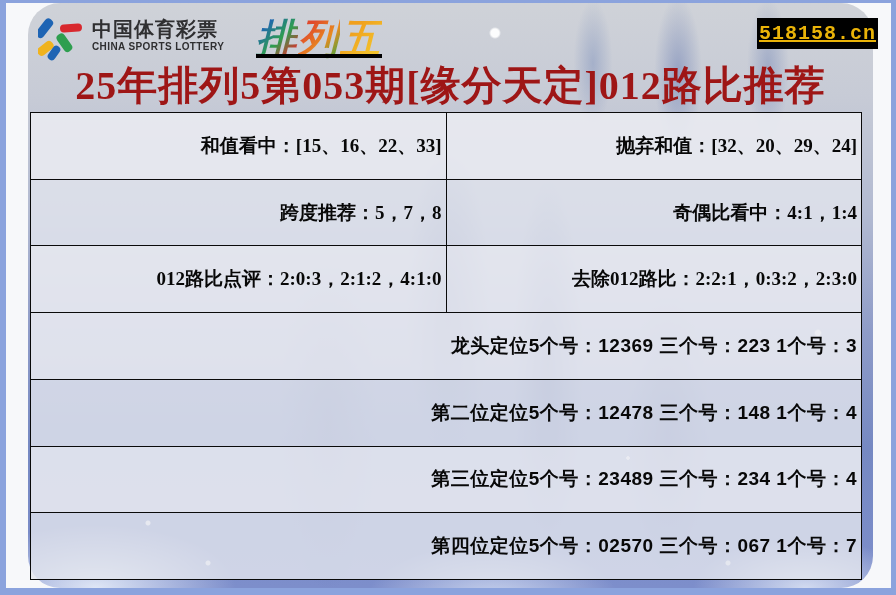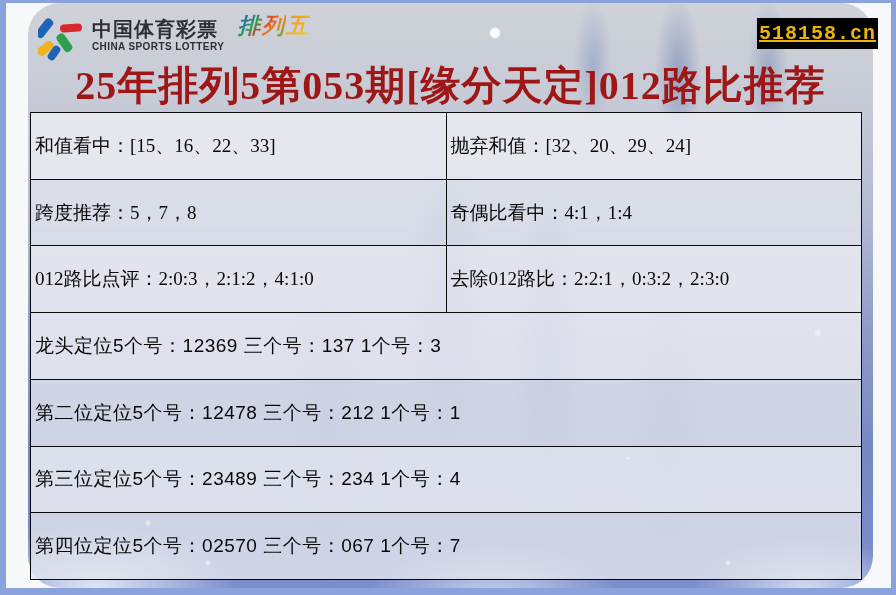--- a/index.html
+++ b/index.html
@@ -41,40 +41,40 @@
   }
 
   
   .logo { position:absolute; left:10px; top:12px; display:flex; align-items:flex-start; }
   .logo-mark { width:48px; height:46px; margin-right:6px; }
   .logo-text { line-height:1; padding-top:4px; }
   .logo-cn { font-family:"Liberation Sans","DejaVu Sans",sans-serif; font-weight:bold;
              font-size:20px; color:#2f2f31; letter-spacing:1px; }
   .logo-en { font-family:"Liberation Sans","DejaVu Sans",sans-serif; font-weight:bold;
              font-size:10px; color:#2f2f31; letter-spacing:.4px; margin-top:3px; }
-  .brand { position:absolute; left:210px; top:8px; font-family:"Liberation Sans","DejaVu Sans",sans-serif;
-           font-weight:bold; font-style:italic; font-size:22px; letter-spacing:2px; white-space:nowrap; }
+  .brand { position:absolute; left:228px; top:8px; font-family:"Liberation Sans","DejaVu Sans",sans-serif;
+           font-weight:bold; font-style:italic; font-size:40px; letter-spacing:2px; white-space:nowrap;text-decoration:underline; }
   .brand span { -webkit-background-clip:text; background-clip:text; color:transparent; }
   .brand .c1 { background-image:linear-gradient(135deg,#1e64b4 20%,#2e9e4f 55%,#d8332e 85%); }
   .brand .c2 { background-image:linear-gradient(135deg,#e0492c 25%,#e88b1f 60%,#5aa33c 90%); }
   .brand .c3 { background-image:linear-gradient(135deg,#f0a01e 30%,#f3c22b 80%); }
 
   .badge { position:absolute; left:729px; top:15px; width:121px; height:31px;
            background:#000; color:#eab308; font-family:"Liberation Mono","DejaVu Sans Mono",monospace;
            font-size:20px; font-weight:bold; display:flex; align-items:center; justify-content:center;
            letter-spacing:1px;text-decoration:underline; }
 
   .page-title { position:absolute; left:0; top:55px; width:845px; text-align:center;
                 font-size:40px; font-weight:600; color:#9e1616; letter-spacing:1px; white-space:nowrap; }
 
   
   table.grid { position:absolute; left:2px; top:109px; width:832px; height:468px;
                border-collapse:collapse; table-layout:fixed; }
-  table.grid td { border:1px solid #0a0a0a; text-align:left; vertical-align:middle;
-                  font-size:19px; font-weight:normal; color:#080808; padding:0 4px;
+  table.grid td { border:1px solid #0a0a0a; text-align:right; vertical-align:middle;
+                  font-size:19px; font-weight:bold; color:#080808; padding:0 4px;
                   background:rgba(235,236,241,.88); }
   tr.alt td { background:rgba(228,230,238,.80); }
   td.sans { font-family:"Liberation Sans","DejaVu Sans",sans-serif; letter-spacing:.5px; }
 </style>
 </head>
 <body>
 
 <div class="frame">
   <div class="mat"></div>
 
@@ -108,24 +108,24 @@
         </tr>
         <tr class="alt">
           <td>跨度推荐：5，7，8</td>
           <td>奇偶比看中：4:1，1:4</td>
         </tr>
         <tr>
           <td>012路比点评：2:0:3，2:1:2，4:1:0</td>
           <td>去除012路比：2:2:1，0:3:2，2:3:0</td>
         </tr>
         <tr>
-          <td colspan="2" class="sans">龙头定位5个号：12369 三个号：137 1个号：3</td>
+          <td colspan="2" class="sans">龙头定位5个号：12369 三个号：223 1个号：3</td>
         </tr>
         <tr class="alt">
-          <td colspan="2" class="sans">第二位定位5个号：12478 三个号：212 1个号：1</td>
+          <td colspan="2" class="sans">第二位定位5个号：12478 三个号：148 1个号：4</td>
         </tr>
         <tr>
           <td colspan="2" class="sans">第三位定位5个号：23489 三个号：234 1个号：4</td>
         </tr>
         <tr class="alt">
           <td colspan="2" class="sans">第四位定位5个号：02570 三个号：067 1个号：7</td>
         </tr>
       </tbody>
     </table>
 

